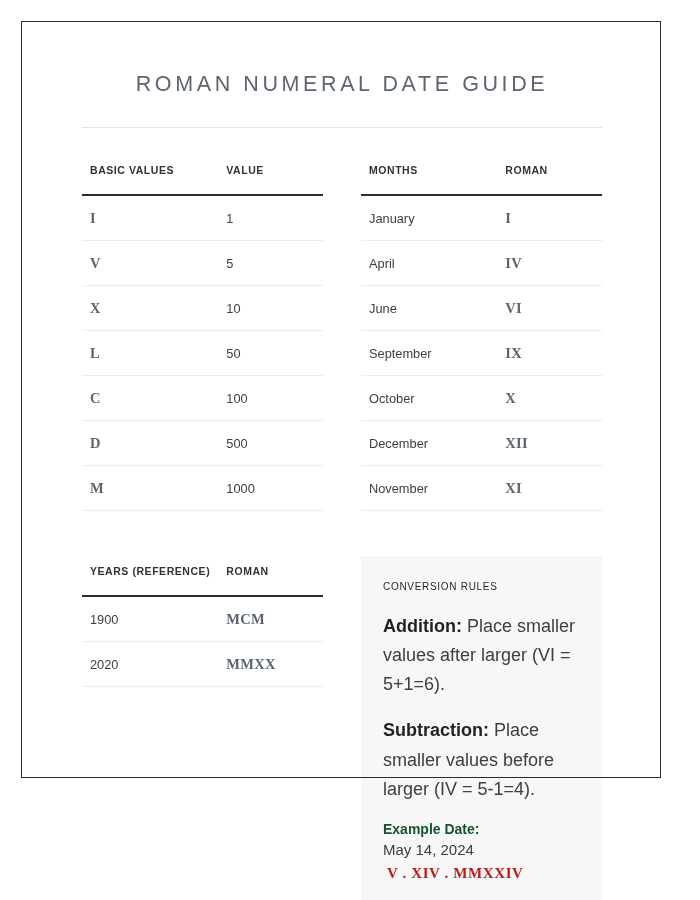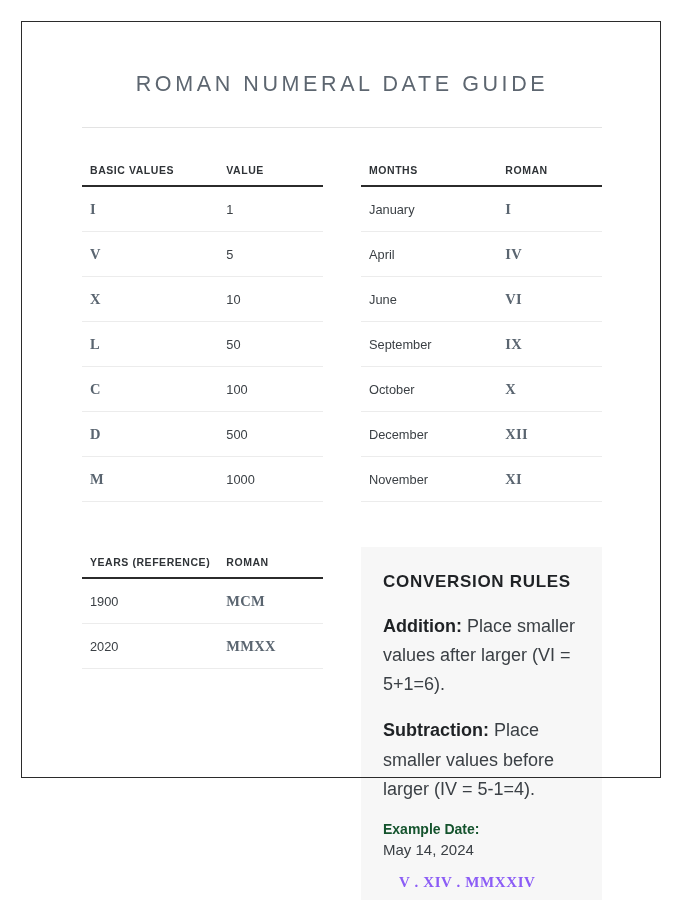--- a/index.html
+++ b/index.html
@@ -71,21 +71,21 @@
     width: 100%;
     border-collapse: collapse;
     table-layout: fixed;
   }
   .tbl th {
     text-align: left;
     font-size: 10.5px;
     font-weight: 600;
     letter-spacing: 0.55px;
     color: #2f3337;
-    padding: 0 0 9px 8px;
+    padding: 0 0 18px 8px;
     border-bottom: 2px solid #2b2b2b;
     white-space: nowrap;
   }
   .tbl td {
     font-size: 12.8px;
     color: #3b4045;
     padding: 13.5px 0 13.5px 8px;
     border-bottom: 1px solid #ececec;
     white-space: nowrap;
   }
@@ -104,22 +104,22 @@
   
   .rules-spacer { height: 45px; }
   .rules-panel {
     background: #f7f7f7;
     padding: 25px 22px 26px 22px;
     box-sizing: border-box;
     width: 241px;
   }
   .rules-title {
     margin: 0 0 20px 0;
-    font-size: 17px;
-    font-weight: bold;
+    font-size: 10px;
+    font-weight: normal;
     letter-spacing: 0.7px;
     color: #1f2225;
   }
   .rule-p {
     margin: 0 0 17px 0;
     font-size: 18px;
     line-height: 1.62;
     color: #3b4045;
   }
   .rule-p b { color: #1f2225; font-weight: bold; }
@@ -128,26 +128,26 @@
     font-size: 14px;
     font-weight: bold;
     color: #14532d;
   }
   .example-date {
     margin: 0 0 7px 0;
     font-size: 15px;
     color: #3b4045;
   }
   .example-roman {
-    margin: 16px;
+    margin: 4px;
     font-family: "Liberation Serif", serif;
     font-weight: bold;
     font-size: 15px;
     letter-spacing: 0.6px;
-    color: #8b5cf6;
+    color: #b91c1c;
   }
 </style>
 </head>
 <body>
 
 <div class="page-border"></div>
 
 <div class="content">
 
   <h1 class="doc-title">ROMAN NUMERAL DATE GUIDE</h1>

